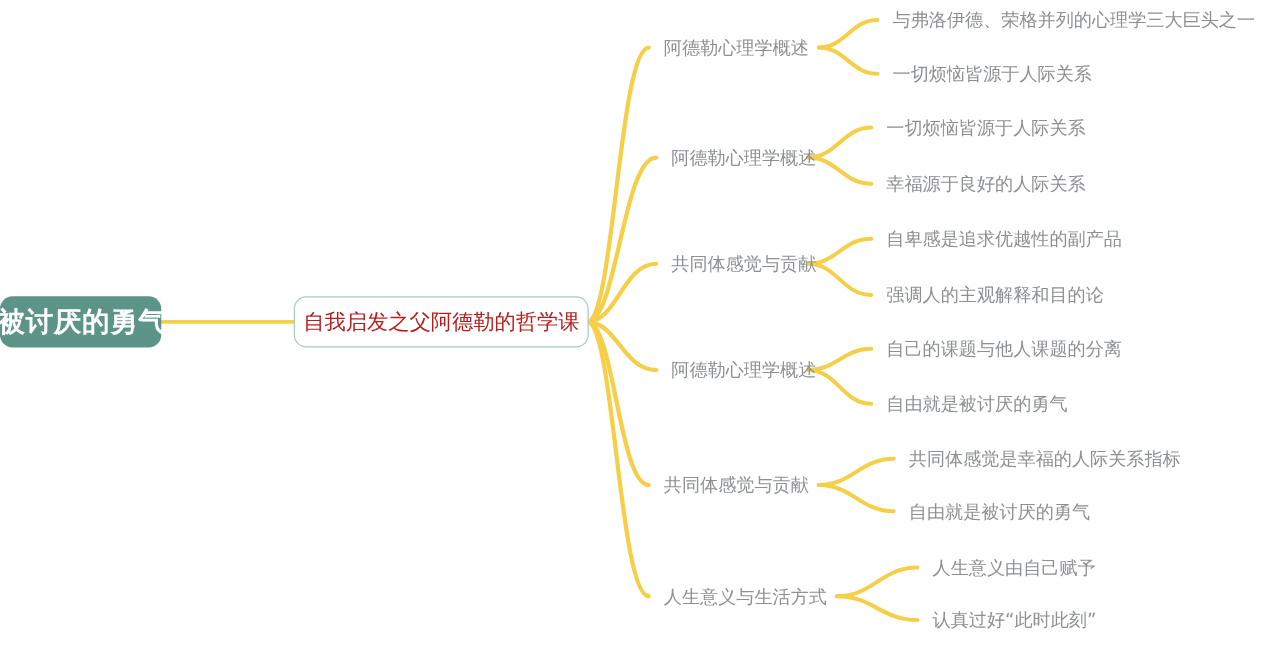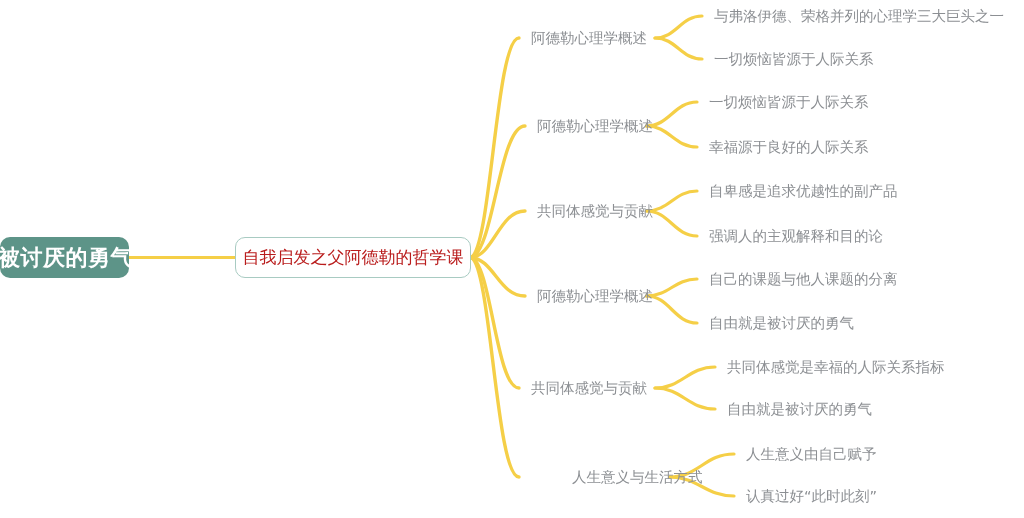--- a/index.html
+++ b/index.html
@@ -121,21 +121,21 @@
       </div>
       <div class="node topic-node" style="left: 537px; top: 211px;">
         <span>共同体感觉与贡献</span>
       </div>
       <div class="node topic-node" style="left: 537px; top: 296px;">
         <span>阿德勒心理学概述</span>
       </div>
       <div class="node topic-node" style="left: 531px; top: 388px;">
         <span>共同体感觉与贡献</span>
       </div>
-      <div class="node topic-node" style="left: 531px; top: 477px; margin-left: 41px;">
+      <div class="node topic-node" style="left: 531px; top: 477px;">
         <span>人生意义与生活方式</span>
       </div>
     </div>
   <div id="leaf-layer">
       <div class="node leaf-node" style="left: 714px; top: 16px;">
         <span>与弗洛伊德、荣格并列的心理学三大巨头之一</span>
       </div>
       <div class="node leaf-node" style="left: 714px; top: 59px;">
         <span>一切烦恼皆源于人际关系</span>
       </div>

